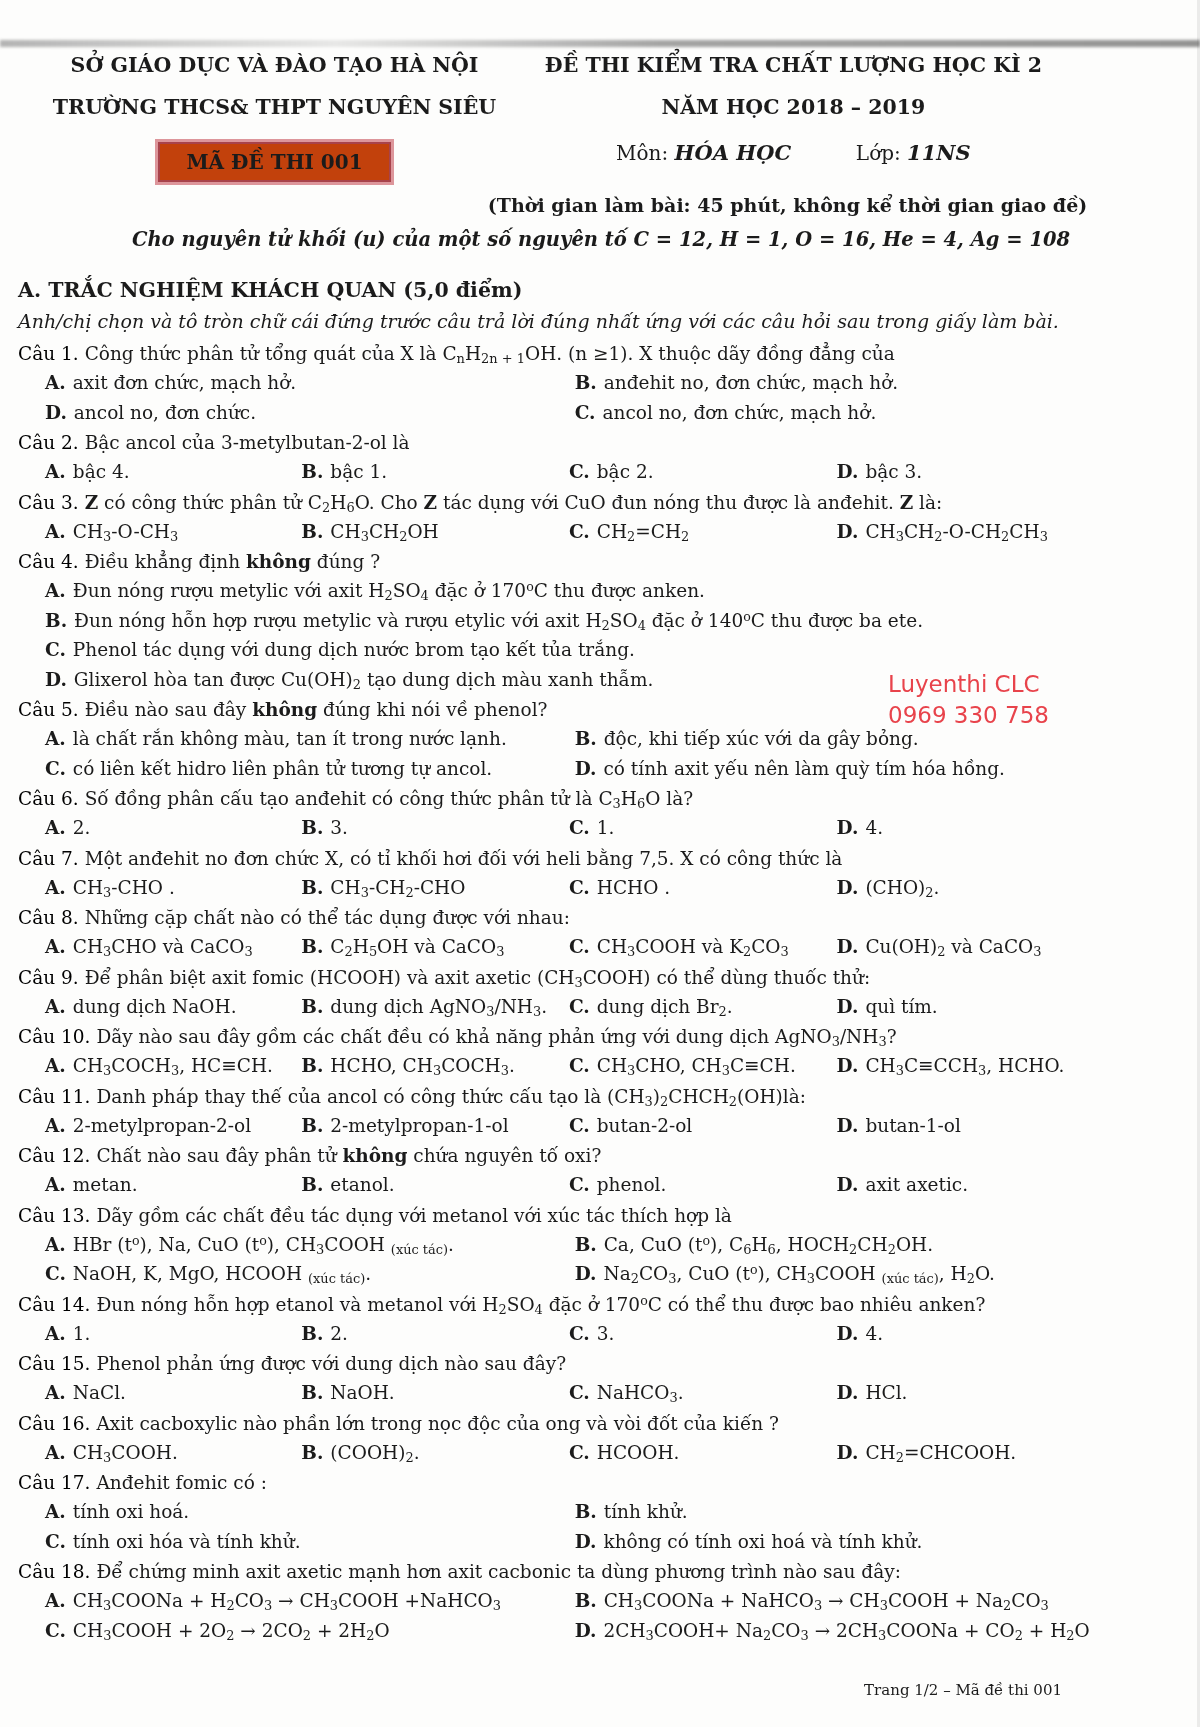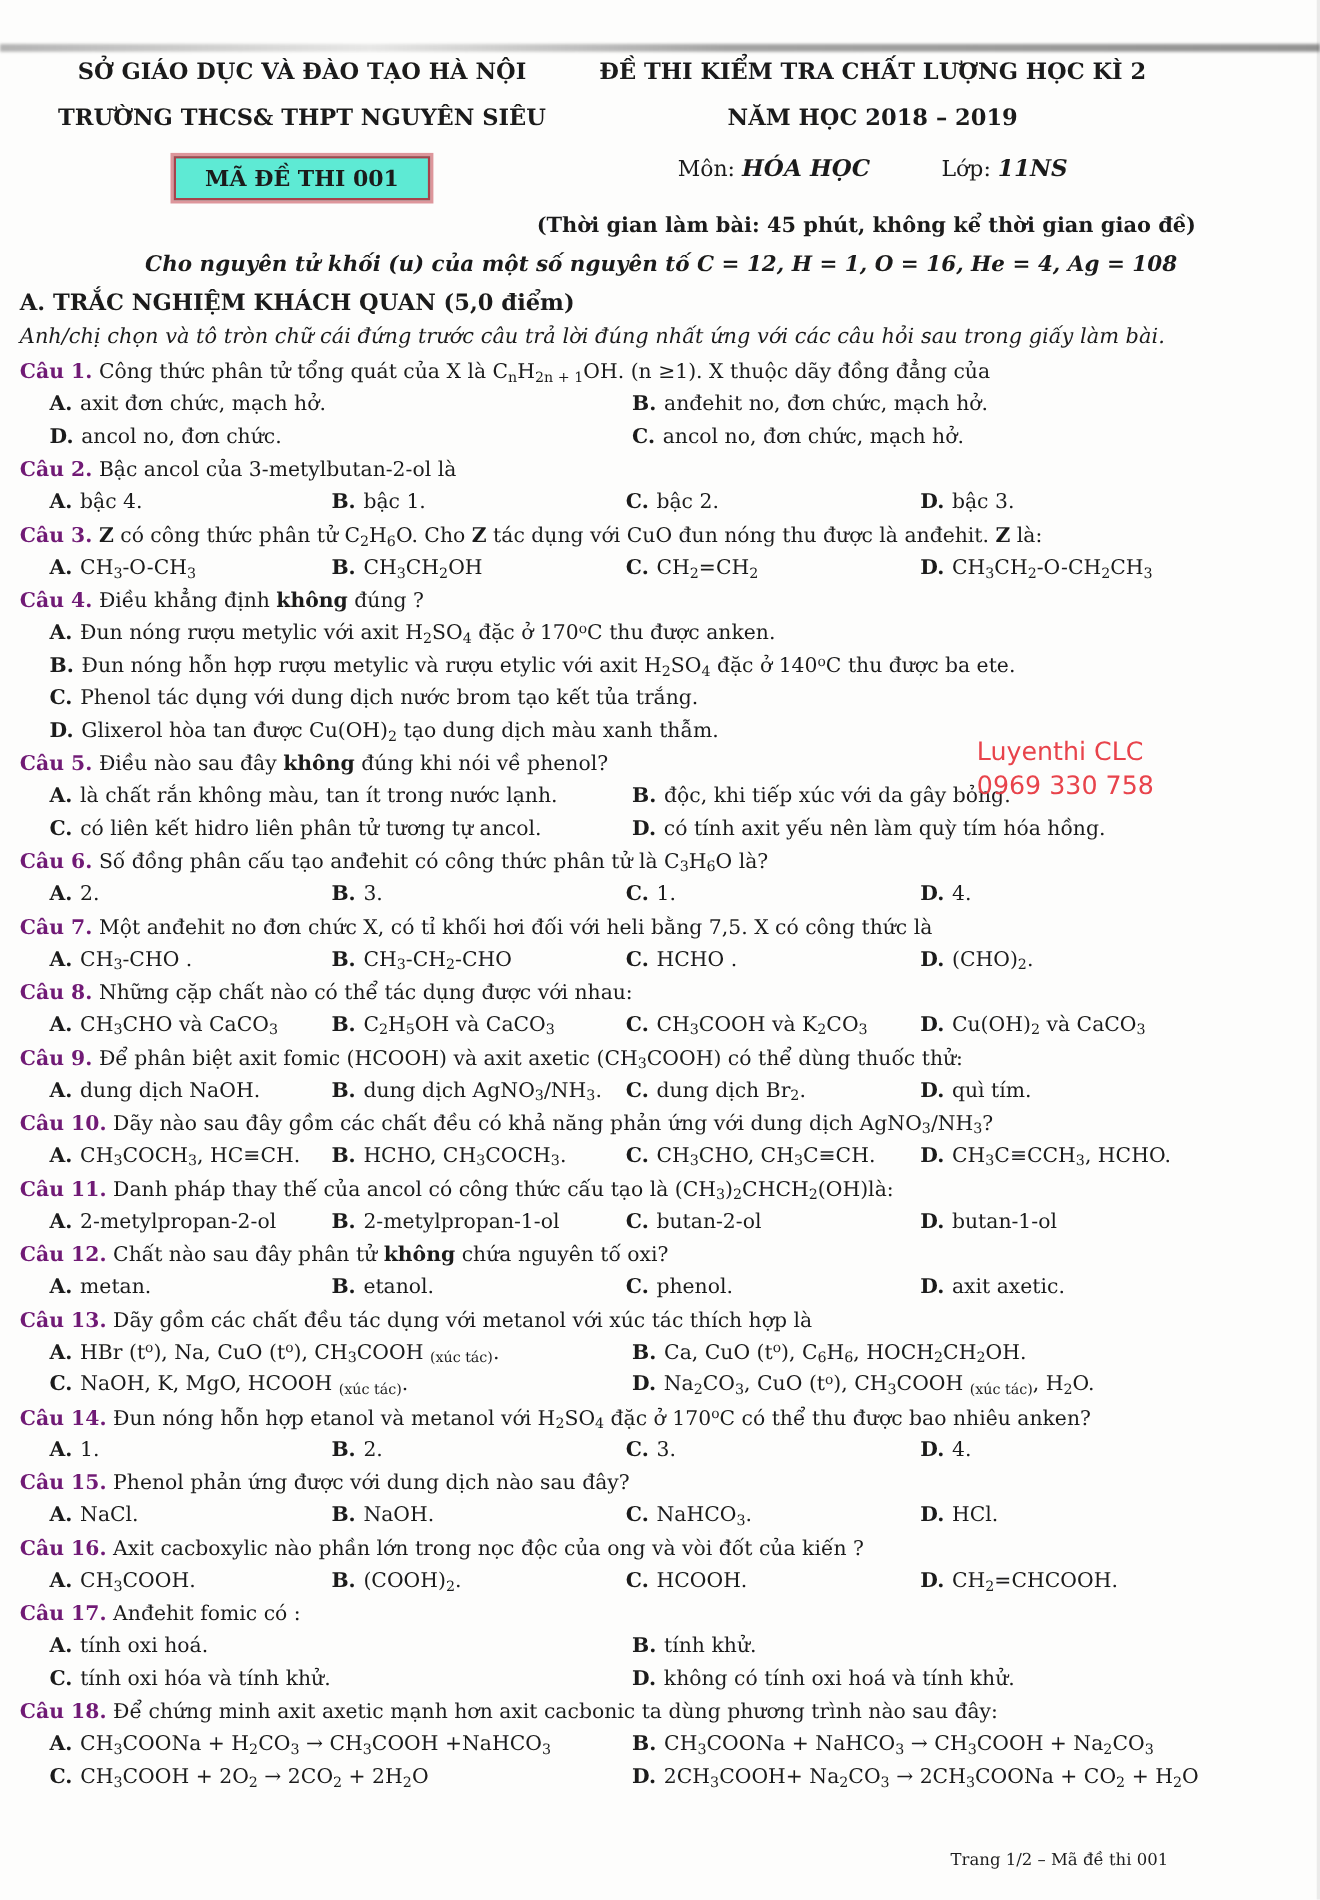--- a/index.html
+++ b/index.html
@@ -15,34 +15,34 @@
   .scan-edge-right{position:absolute;top:0;right:0;width:3px;height:100%;background:rgba(0,0,0,.07);}
   .scan-band{position:absolute;top:40px;left:0;width:100%;height:7px;
     background:linear-gradient(90deg,rgba(40,40,40,.35),rgba(40,40,40,.10) 28%,rgba(40,40,40,.42) 55%,rgba(40,40,40,.5));
     filter:blur(1.5px);}
   
   .hdr{display:grid;grid-template-columns:44% 45%;}
   .hdr-left,.hdr-right{text-align:center;}
   .hdr-line{font-weight:bold;font-size:20.5px;line-height:42px;}
   .code-box{display:inline-block;margin-top:14px;padding:6px 26px;
     border:2px solid #a8434b;box-shadow:0 0 0 3px #dd969b;
-    font-weight:bold;font-size:20px;background:#5eead4;}
+    font-weight:bold;font-size:20px;background:#c2410c;}
   .mon-line{margin-top:8px;font-size:20px;line-height:34px;}
   .mon-line .val{font-weight:bold;font-size:21px;font-style:italic;}
   .mon-line .gap{display:inline-block;width:52px;}
   .time-note{margin-left:40%;width:52%;text-align:center;font-weight:600;
     font-size:19px;line-height:30px;margin-top:8px;}
   .atomic-note{text-align:center;font-style:italic;font-weight:600;font-size:19.5px;line-height:32px;margin-top:4px;}
-  .sec-title{font-weight:bold;font-size:20.5px;line-height:32px;margin-top:3px;}
+  .sec-title{font-weight:bold;font-size:20.5px;line-height:32px;margin-top:18px;}
   .sec-instr{font-style:italic;font-size:19px;line-height:31px;}
   
   .qlist{margin-top:2px;}
   .question{margin-bottom:1px;}
   .stem{font-size:18.5px;line-height:29px;}
-  .qlabel{color:#701a75;font-weight:bold;margin-right:6px;}
+  .qlabel{color:#000000;font-weight:normal;margin-right:6px;}
   .b{font-weight:bold;}
   .opts{padding-left:27px;}
   .opts.cols4{display:grid;grid-template-columns:22.5% 23.5% 23.5% auto;}
   .opts.cols2{display:grid;grid-template-columns:46.5% auto;}
   .opt{font-size:18.5px;line-height:29.5px;}
   .letter{font-weight:bold;margin-right:7px;}
   sub{font-size:.70em;line-height:0;vertical-align:-.25em;}
   sup{font-size:.68em;line-height:0;vertical-align:.45em;}
   
   .watermark{position:absolute;left:888px;top:669px;width:180px;

